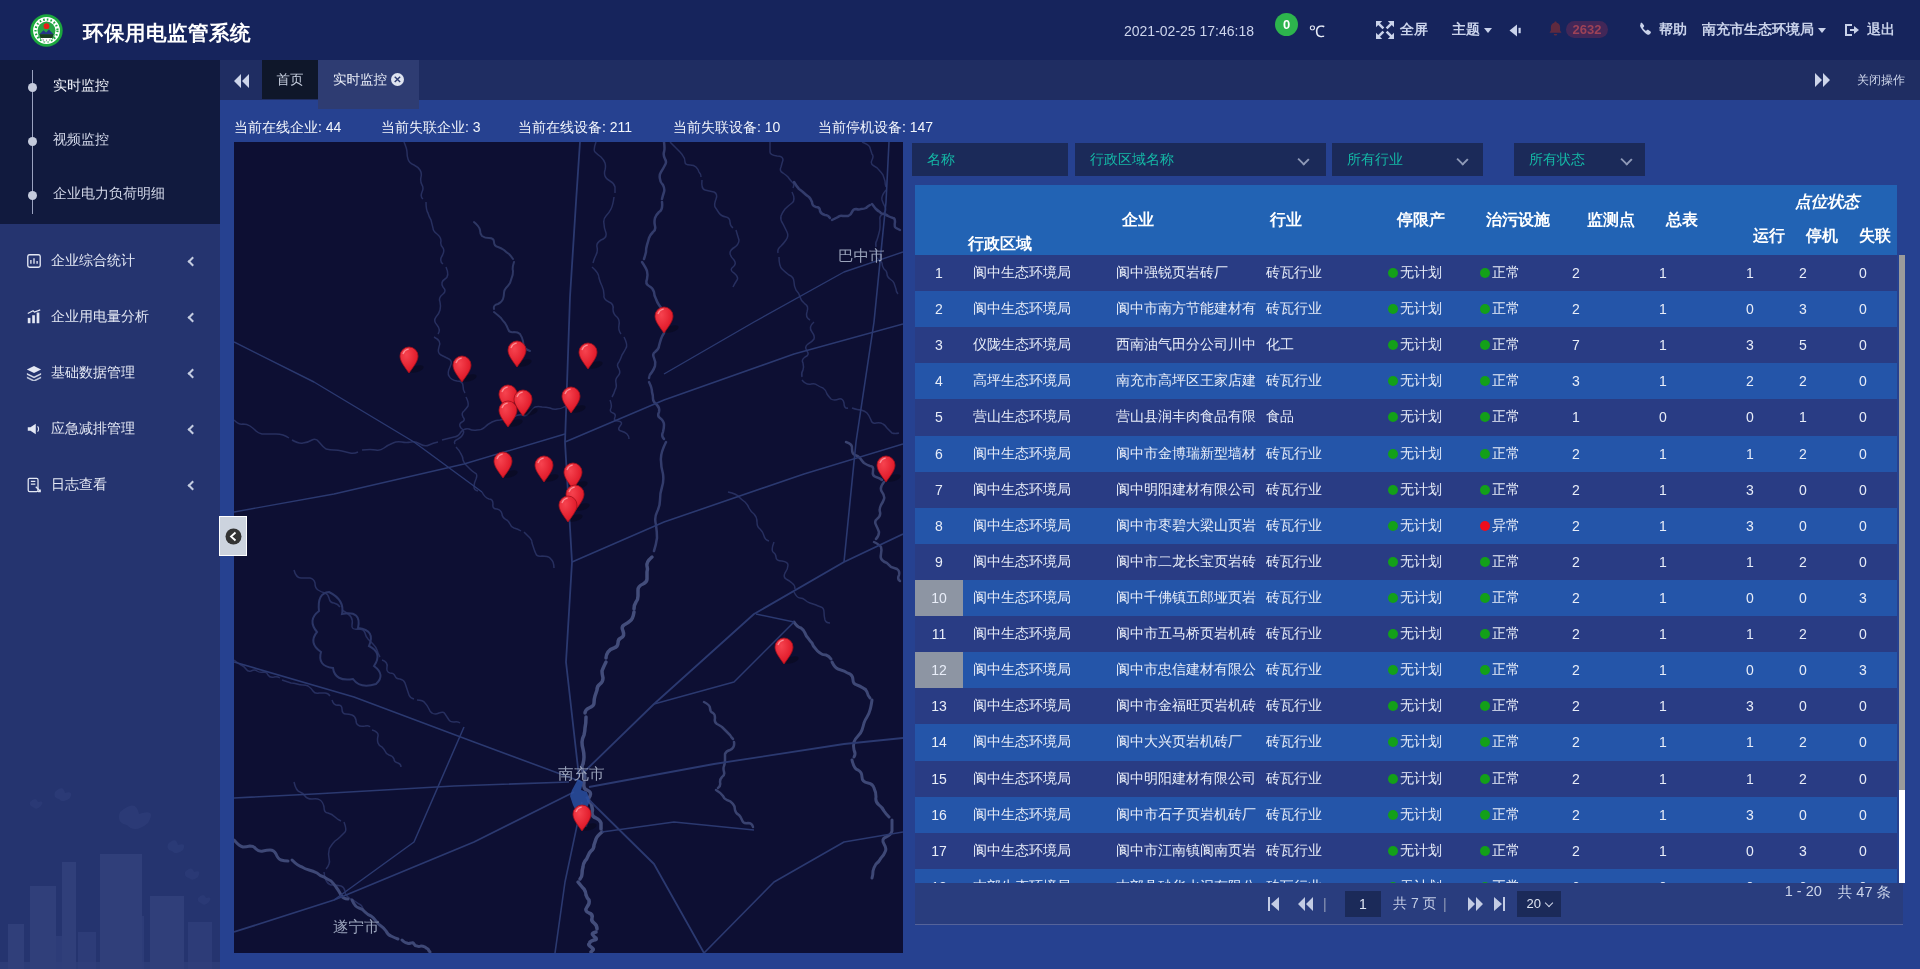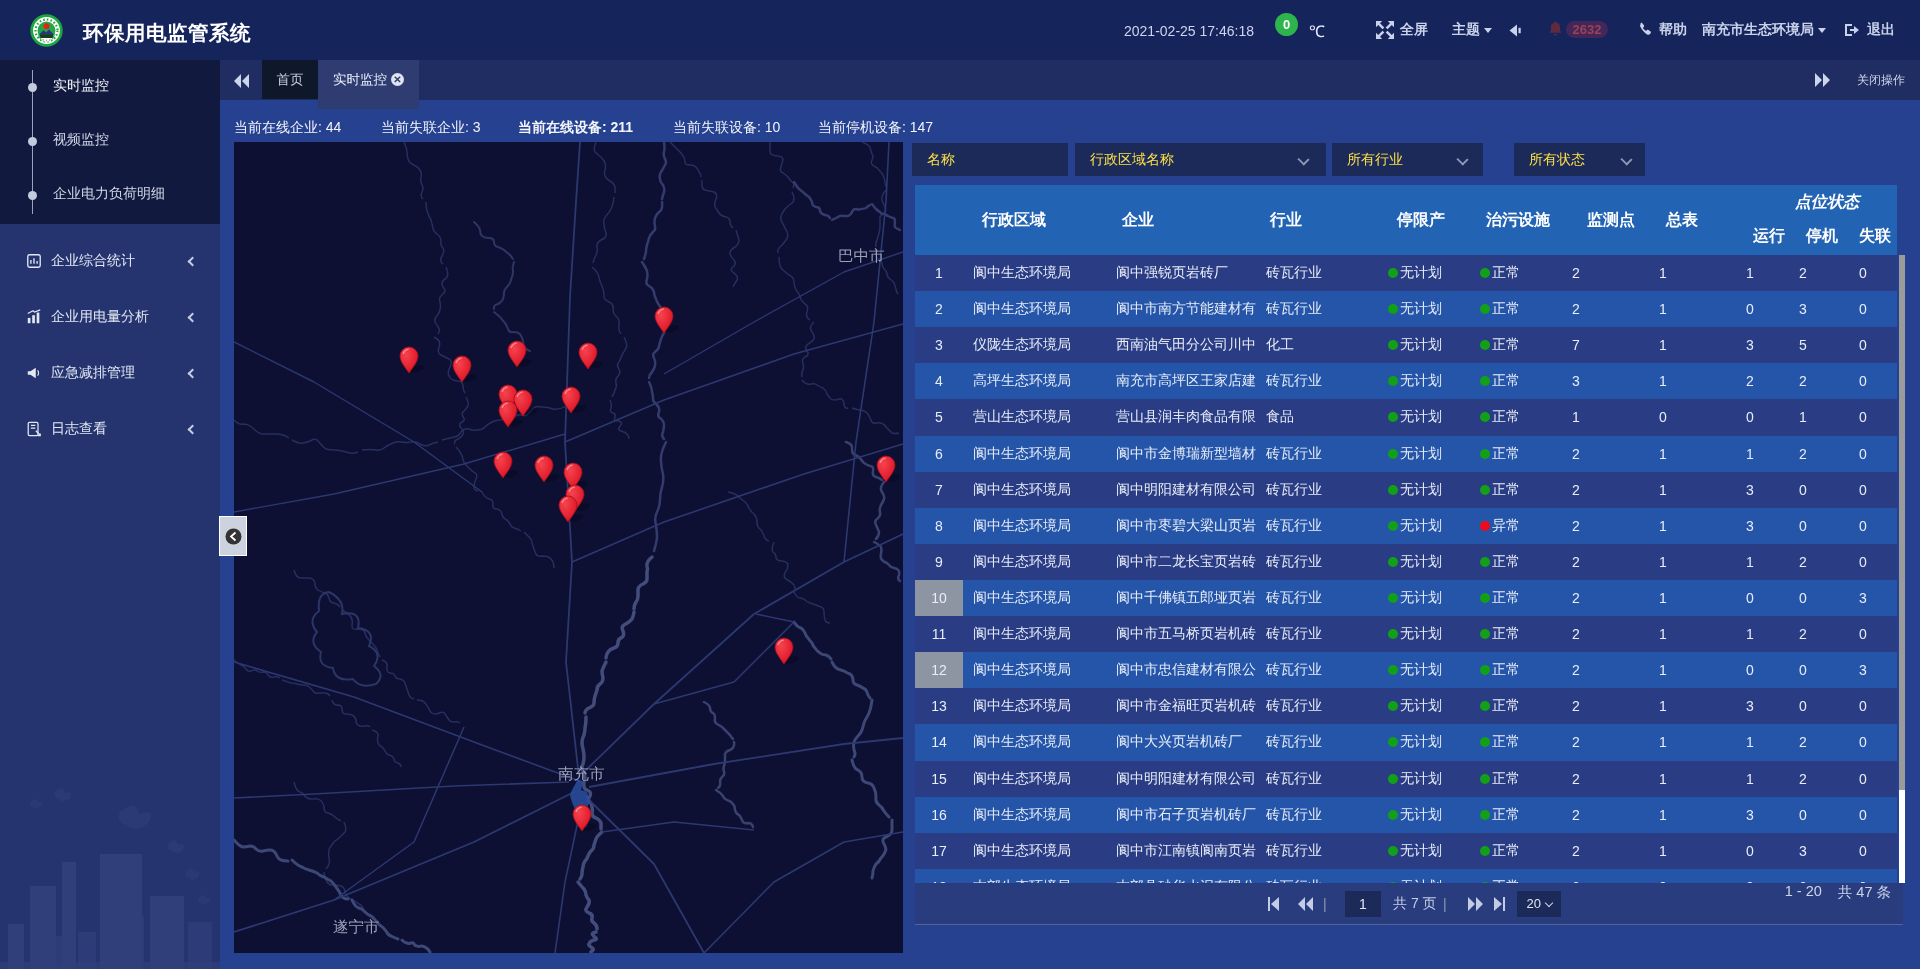--- a/index.html
+++ b/index.html
@@ -35,21 +35,21 @@
 #tab2 { position:absolute; left:98px; top:0; width:101px; height:49px; background:#2e3c72; color:#e8ecf6; font-size:13.5px; text-align:center; line-height:39px; }
 #closeops { position:absolute; right:15px; top:0; height:40px; display:flex; align-items:center; gap:26px; color:#cdd5ea; font-size:12px; }
 
 #stats { position:absolute; left:234px; top:119px; display:flex; color:#f2f5fb; font-size:14px; }
 #stats span { display:inline-block; }
 
 #map { position:absolute; left:234px; top:142px; width:669px; height:811px; background:#0d0f33; }
 #collapse { position:absolute; left:-15px; top:374px; width:28px; height:40px; background:#ccd3de; border:1px solid #fff; display:flex; align-items:center; justify-content:center; }
 
 #rpanel { position:absolute; left:915px; top:143px; width:982px; }
-.fbox { position:absolute; top:0; height:33px; background:#1b2a59; color:#fde047; font-size:14px; line-height:33px; padding-left:15px; }
+.fbox { position:absolute; top:0; height:33px; background:#1b2a59; color:#14b8a6; font-size:14px; line-height:33px; padding-left:15px; }
 .fchev { position:absolute; top:12px; width:9px; height:9px; border-right:2px solid #8f9ab8; border-bottom:2px solid #8f9ab8; transform:rotate(45deg) scale(1,0.9); }
 #thead { position:absolute; left:0; top:42px; width:982px; height:70px; background:#2263b4; color:#fff; font-weight:bold; font-size:16px; }
 .hc { position:absolute; display:flex; align-items:center; height:70px; }
 #tbody { position:absolute; left:0; top:112px; width:982px; height:628px; overflow:hidden; }
 .row { display:flex; height:36.11px; align-items:center; color:#e8edf8; font-size:14px; }
 .row:nth-child(odd) { background:#293c84; }
 .row:nth-child(even) { background:#2455a9; }
 .c { flex:none; white-space:nowrap; overflow:hidden; }
 .c0 { width:48px; text-align:center; height:36.11px; line-height:36.11px; }
 .c1 { width:146px; padding-left:10px; }
@@ -160,20 +160,29 @@
         <rect x="2" y="10" width="3" height="6"></rect>
         <rect x="7" y="7" width="3" height="9"></rect>
         <rect x="12" y="4" width="3" height="12"></rect>
         <path d="M2 5 L8 2 l1.5 1.5L16 1" stroke="#e4e8f4" stroke-width="1.3" fill="none"></path>
       </svg>
     <span class="mtxt">企业用电量分析</span>
       <span class="chevl"></span>
   </div>
   <div class="mitem">
     <svg class="mico" viewBox="0 0 18 18" fill="#e4e8f4">
+        <path d="M9 1 17 5 9 9 1 5z"></path>
+        <path d="M1 9 9 13 17 9 v2 L9 15 1 11z" opacity="0.9"></path>
+        <path d="M1 13 9 17 17 13 v2 L9 19 1 15z" opacity="0.8"></path>
+      </svg>
+    <span class="mtxt">基础数据管理</span>
+      <span class="chevl"></span>
+  </div>
+  <div class="mitem">
+    <svg class="mico" viewBox="0 0 18 18" fill="#e4e8f4">
         <path d="M2 7h3l6-4v12l-6-4H2z"></path>
         <path d="M13 6c1.5 1.5 1.5 4.5 0 6" stroke="#e4e8f4" stroke-width="1.3" fill="none"></path>
       </svg>
     <span class="mtxt">应急减排管理</span>
       <span class="chevl"></span>
   </div>
   <div class="mitem">
     <svg class="mico" viewBox="0 0 18 18" fill="none" stroke="#e4e8f4" stroke-width="1.4">
         <rect x="2.5" y="1.5" width="11" height="15" rx="1.5"></rect>
         <path d="M5.5 5h5M5.5 8h5"></path>
@@ -216,21 +225,21 @@
     <svg width="18" height="14" viewBox="0 0 18 14" fill="#cdd5ea">
         <path d="M10 0v14l7-7zM2 0v14l7-7z"></path>
       </svg>
     <span>关闭操作</span>
   </div>
 </div>
 
 <div id="stats">
   <span style="width:147px;">当前在线企业: 44</span>
   <span style="width:137px;">当前失联企业: 3</span>
-  <span style="width:155px;font-weight:bold;">当前在线设备: 211</span>
+  <span style="width:155px;">当前在线设备: 211</span>
   <span style="width:145px;">当前失联设备: 10</span>
   <span>当前停机设备: 147</span>
 </div>
 
 <div id="map">
   <svg width="669" height="811" viewBox="0 0 669 811" id="mapsvg">
     <rect width="669" height="811" fill="#0d0f33"></rect>
     <path d="M170,0 Q173,7 173,10 Q173,14 174,17 Q175,21 180,23 Q184,25 186,28 Q188,31 187,35 Q186,39 188,43 Q190,46 188,50 Q186,55 189,57" stroke="#272f5f" stroke-width="1.5" fill="none"></path>
     <path d="M192,60 Q192,68 194,71 Q195,75 197,78 Q198,82 199,86 Q199,89 203,92 Q207,95 207,99 Q206,103 209,106 Q211,109 208,114 Q205,119 209,122" stroke="#272f5f" stroke-width="1.5" fill="none"></path>
     <path d="M212,125 Q216,134 211,137 Q206,140 209,145 Q213,149 209,152 Q204,156 206,160 Q207,164 206,168 Q205,172 202,175 Q199,179 203,183 Q207,188 204,192" stroke="#272f5f" stroke-width="1.5" fill="none"></path>
@@ -435,21 +444,21 @@
       </svg>
   </div>
 </div>
 
 <div id="rpanel">
   <div class="fbox" style="left:-3px; width:156px;">名称</div>
   <div class="fbox" style="left:160px; width:251px;">行政区域名称<span class="fchev" style="right:18px;"></span></div>
   <div class="fbox" style="left:417px; width:151px;">所有行业<span class="fchev" style="right:16px;"></span></div>
   <div class="fbox" style="left:599px; width:131px;">所有状态<span class="fchev" style="right:14px;"></span></div>
   <div id="thead">
-    <div class="hc" style="left:67px;">行政区域</div>
+    <div class="hc" style="left:53px;margin-top:24px;">行政区域</div>
     <div class="hc" style="left:207px;">企业</div>
     <div class="hc" style="left:355px;">行业</div>
     <div class="hc" style="left:482px;">停限产</div>
     <div class="hc" style="left:571px;">治污设施</div>
     <div class="hc" style="left:672px;">监测点</div>
     <div class="hc" style="left:751px;">总表</div>
     <div class="hc" style="left:880px; top:-18px; font-style:italic;">点位状态</div>
     <div class="hc" style="left:838px; top:16px;">运行</div>
     <div class="hc" style="left:891px; top:16px;">停机</div>
     <div class="hc" style="left:944px; top:16px;">失联</div>

